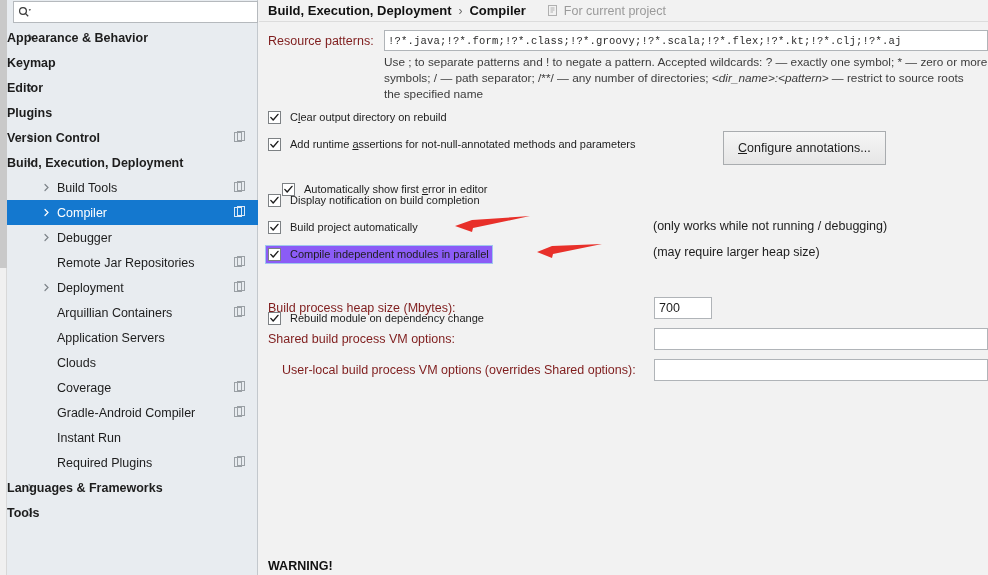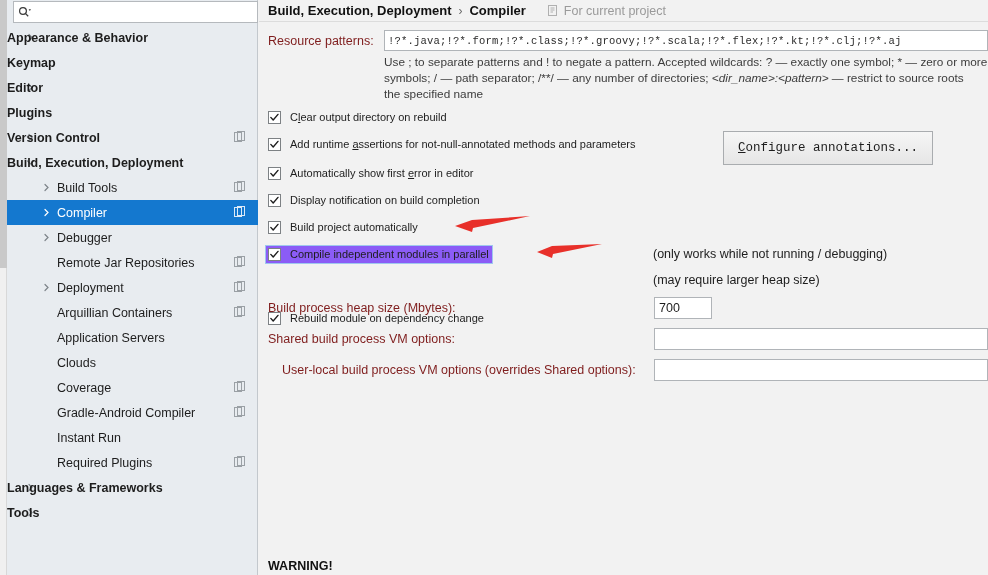--- a/index.html
+++ b/index.html
@@ -185,34 +185,33 @@
   }
   .cb-text u { text-decoration: underline; }
 
   .btn-annotations {
     position: absolute;
     left: 464px; top: 131px;
     height: 24px;
     padding: 16px 14px;
     background: linear-gradient(180deg,#f6f6f6 0%,#e6e6e6 100%);
     border: 1px solid #a9acaf;
-    font-family: Liberation Mono, monospace;
+    font-family: Liberation Sans, sans-serif;
     font-size: 12.5px;
     color: #1d1d1d;
     display: flex; align-items: center; justify-content: center;
     cursor: default;
   }
   .btn-annotations u { text-decoration: underline; }
 
   .side-note {
     position: absolute;
     font-size: 12.5px;
     color: #1d1d1d;
     white-space: nowrap;
-    margin-top: 28px;
   }
 
   .txt-field {
     position: absolute;
     background: #ffffff;
     border: 1px solid #b0b4b8;
     display: flex; align-items: center;
     padding: 0 4px;
     font-size: 12.5px;
     color: #1d1d1d;
@@ -459,21 +458,21 @@
         <div class="cb-row" style="top: 134px;">
           <span class="cb-plain">
             <span class="cb-box">
               <svg width="11" height="11" viewBox="0 0 11 11">
                 <path d="M1.8 5.4 L4.2 8 L9 2.4" fill="none" stroke="#1d1d1d" stroke-width="1.4" stroke-linecap="round" stroke-linejoin="round"></path>
               </svg>
             </span>
             <span class="cb-text">Add runtime <u>a</u>ssertions for not-null-annotated methods and parameters</span>
           </span>
         </div>
-        <div class="cb-row" style="top: 163px;">
+        <div class="cb-row" style="top: 179px; margin-left: 14px;">
           <span class="cb-plain">
             <span class="cb-box">
               <svg width="11" height="11" viewBox="0 0 11 11">
                 <path d="M1.8 5.4 L4.2 8 L9 2.4" fill="none" stroke="#1d1d1d" stroke-width="1.4" stroke-linecap="round" stroke-linejoin="round"></path>
               </svg>
             </span>
             <span class="cb-text">Automatically show first <u>e</u>rror in editor</span>
           </span>
         </div>
         <div class="cb-row" style="top: 190px;">

